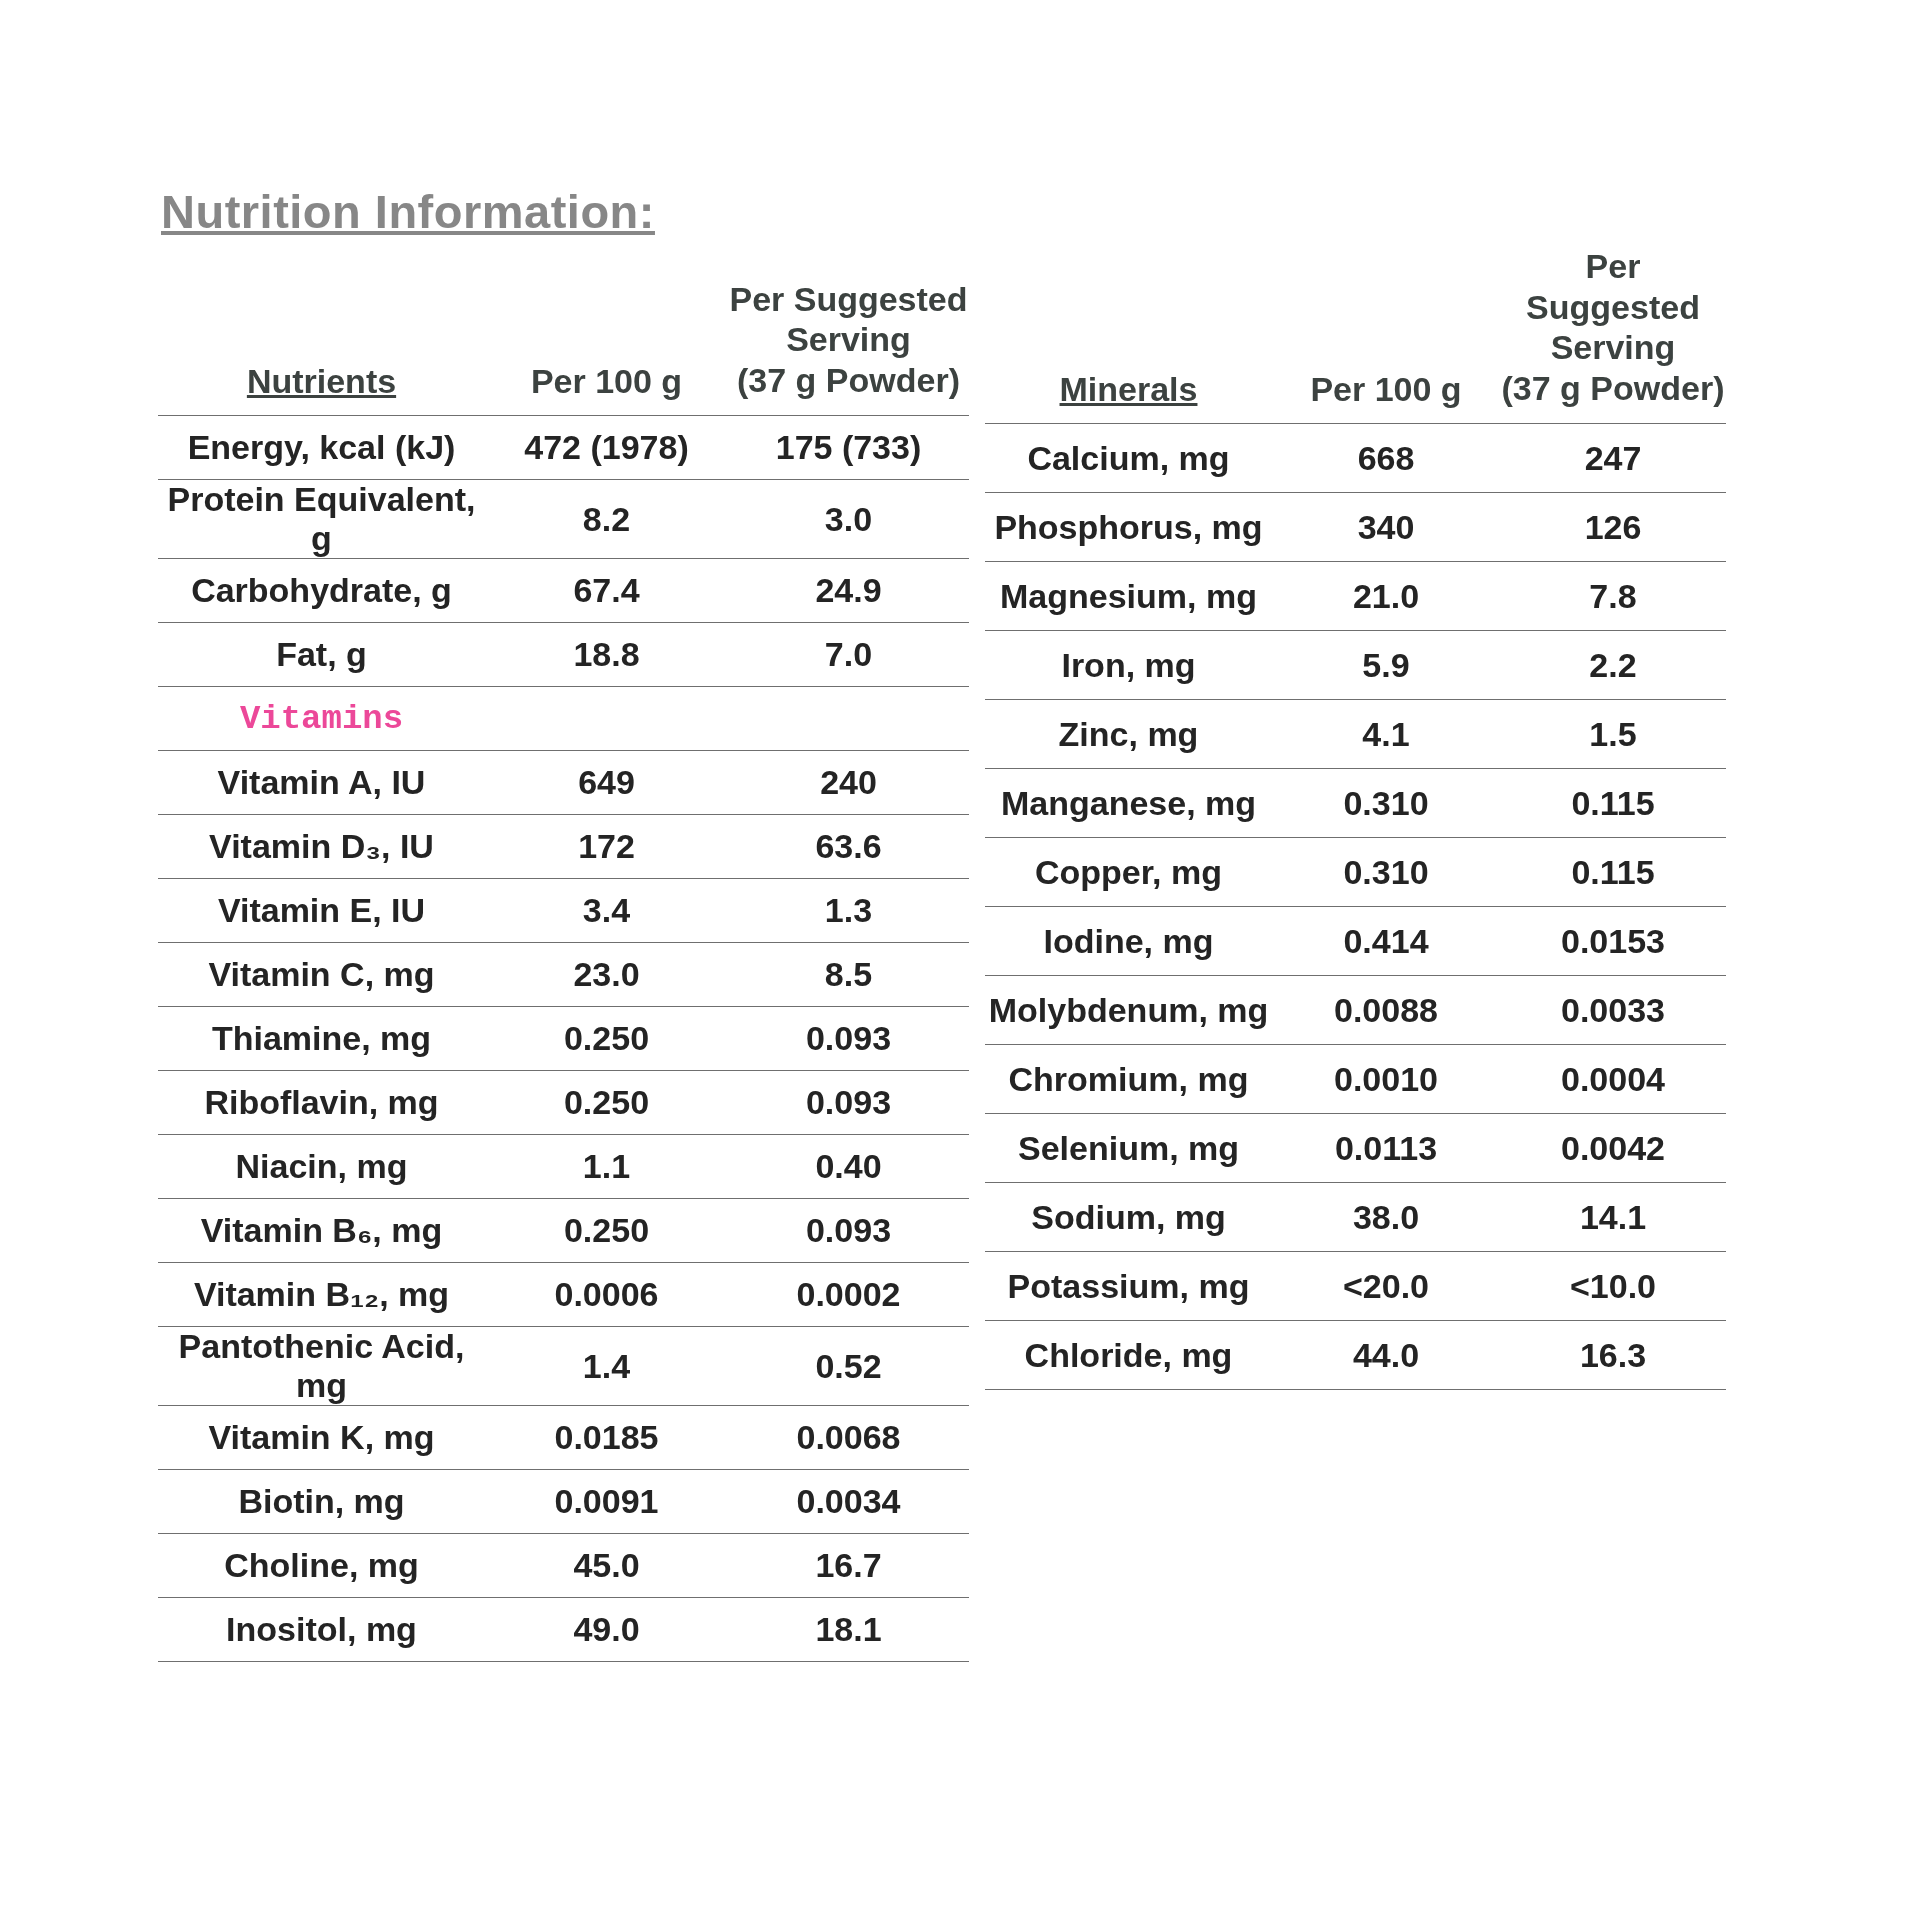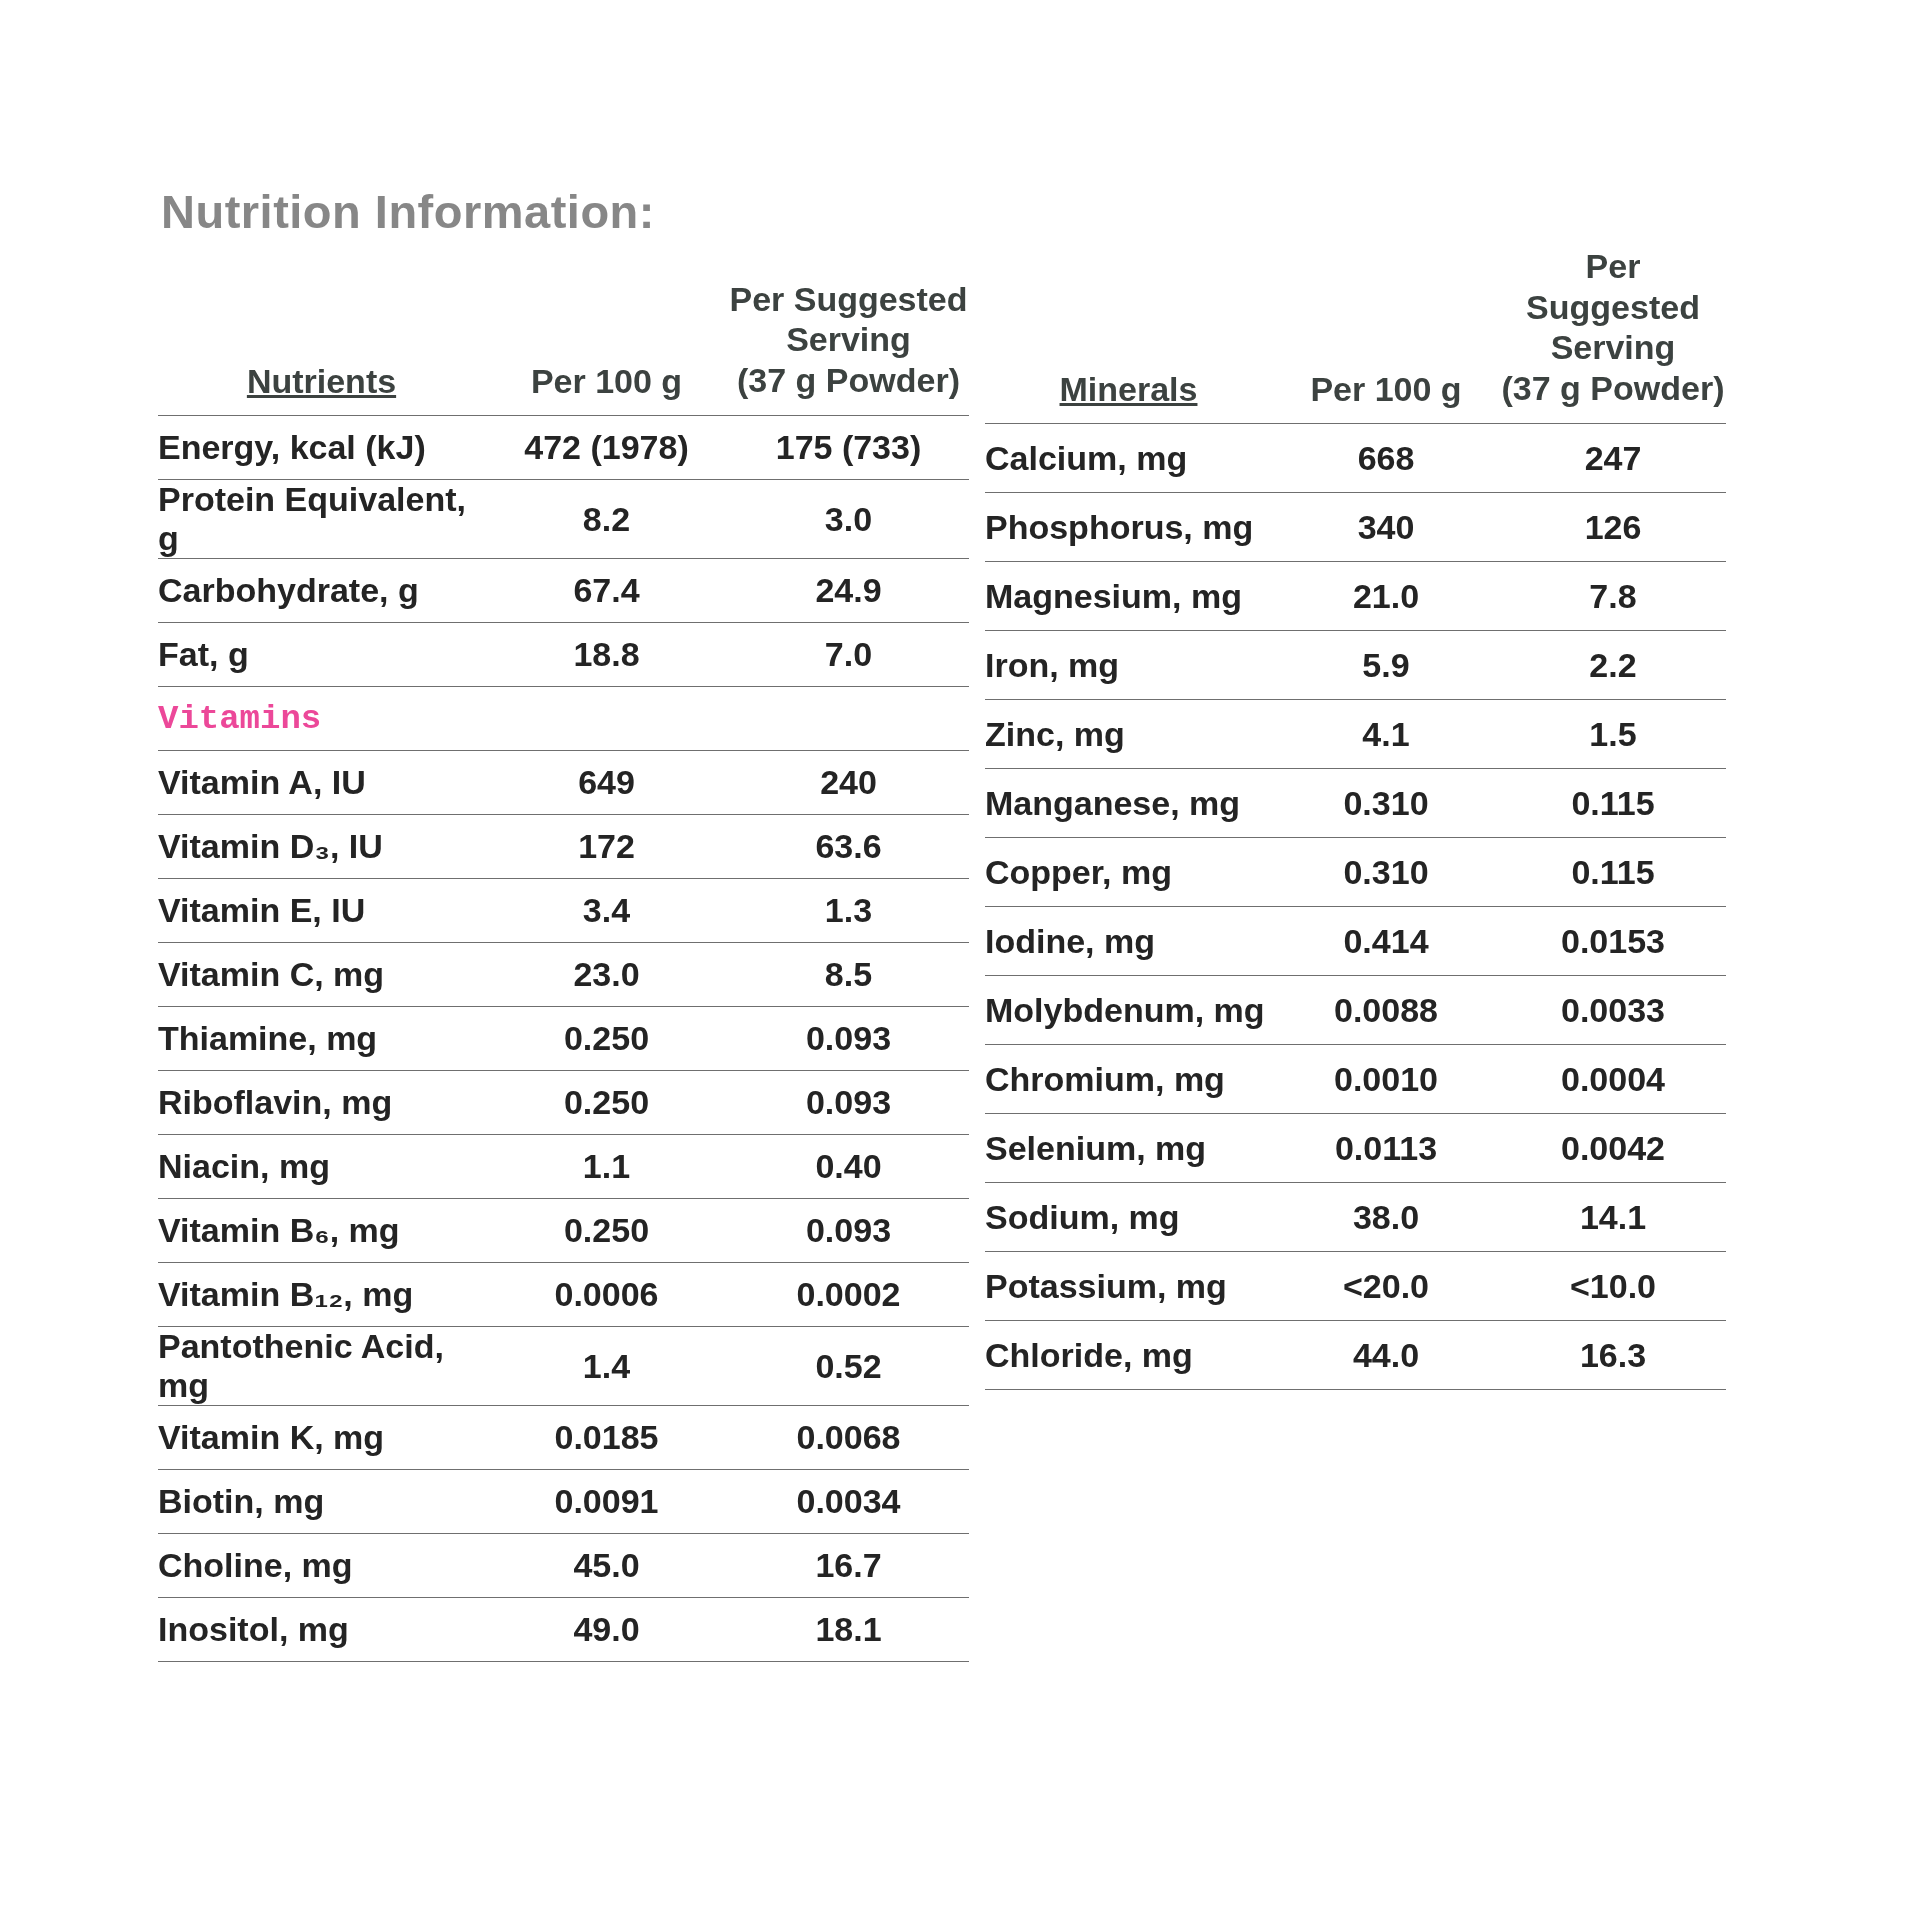--- a/index.html
+++ b/index.html
@@ -14,20 +14,21 @@
   }
   .page-title {
     position: absolute;
     left: 161px;
     top: 184px;
     margin: 0;
     font-size: 47px;
     font-weight: 700;
     color: #878787;
     letter-spacing: 0.5px;
+    text-decoration: underline;
   }
   table.nutri {
     position: absolute;
     border-collapse: collapse;
     table-layout: fixed;
     font-size: 34px;
     font-weight: 600;
     color: #242424;
   }
   table.nutri th, table.nutri td {
@@ -37,21 +38,21 @@
   }
   table.nutri thead th {
     vertical-align: bottom;
     padding-bottom: 14px;
     color: #3c4240;
     font-weight: 600;
     text-align: center;
   }
   table.nutri thead th.lbl { text-align: center; text-decoration: underline; }
   .serving-head { white-space: pre-line; line-height: 1.2; }
-  td.lbl { text-align: left; margin-left: 40px; }
+  td.lbl { text-align: center; margin-left: 40px; }
   td.num, th.num { text-align: center; }
 
   
   #nutrients-table { left: 158px; top: 243px; width: 810px; }
   #nutrients-table thead th { height: 158px; }
   #nutrients-table tbody td { height: 63px; }
 
   
   #minerals-table { left: 985px; top: 243px; width: 741px; }
   #minerals-table thead th { height: 166px; }

